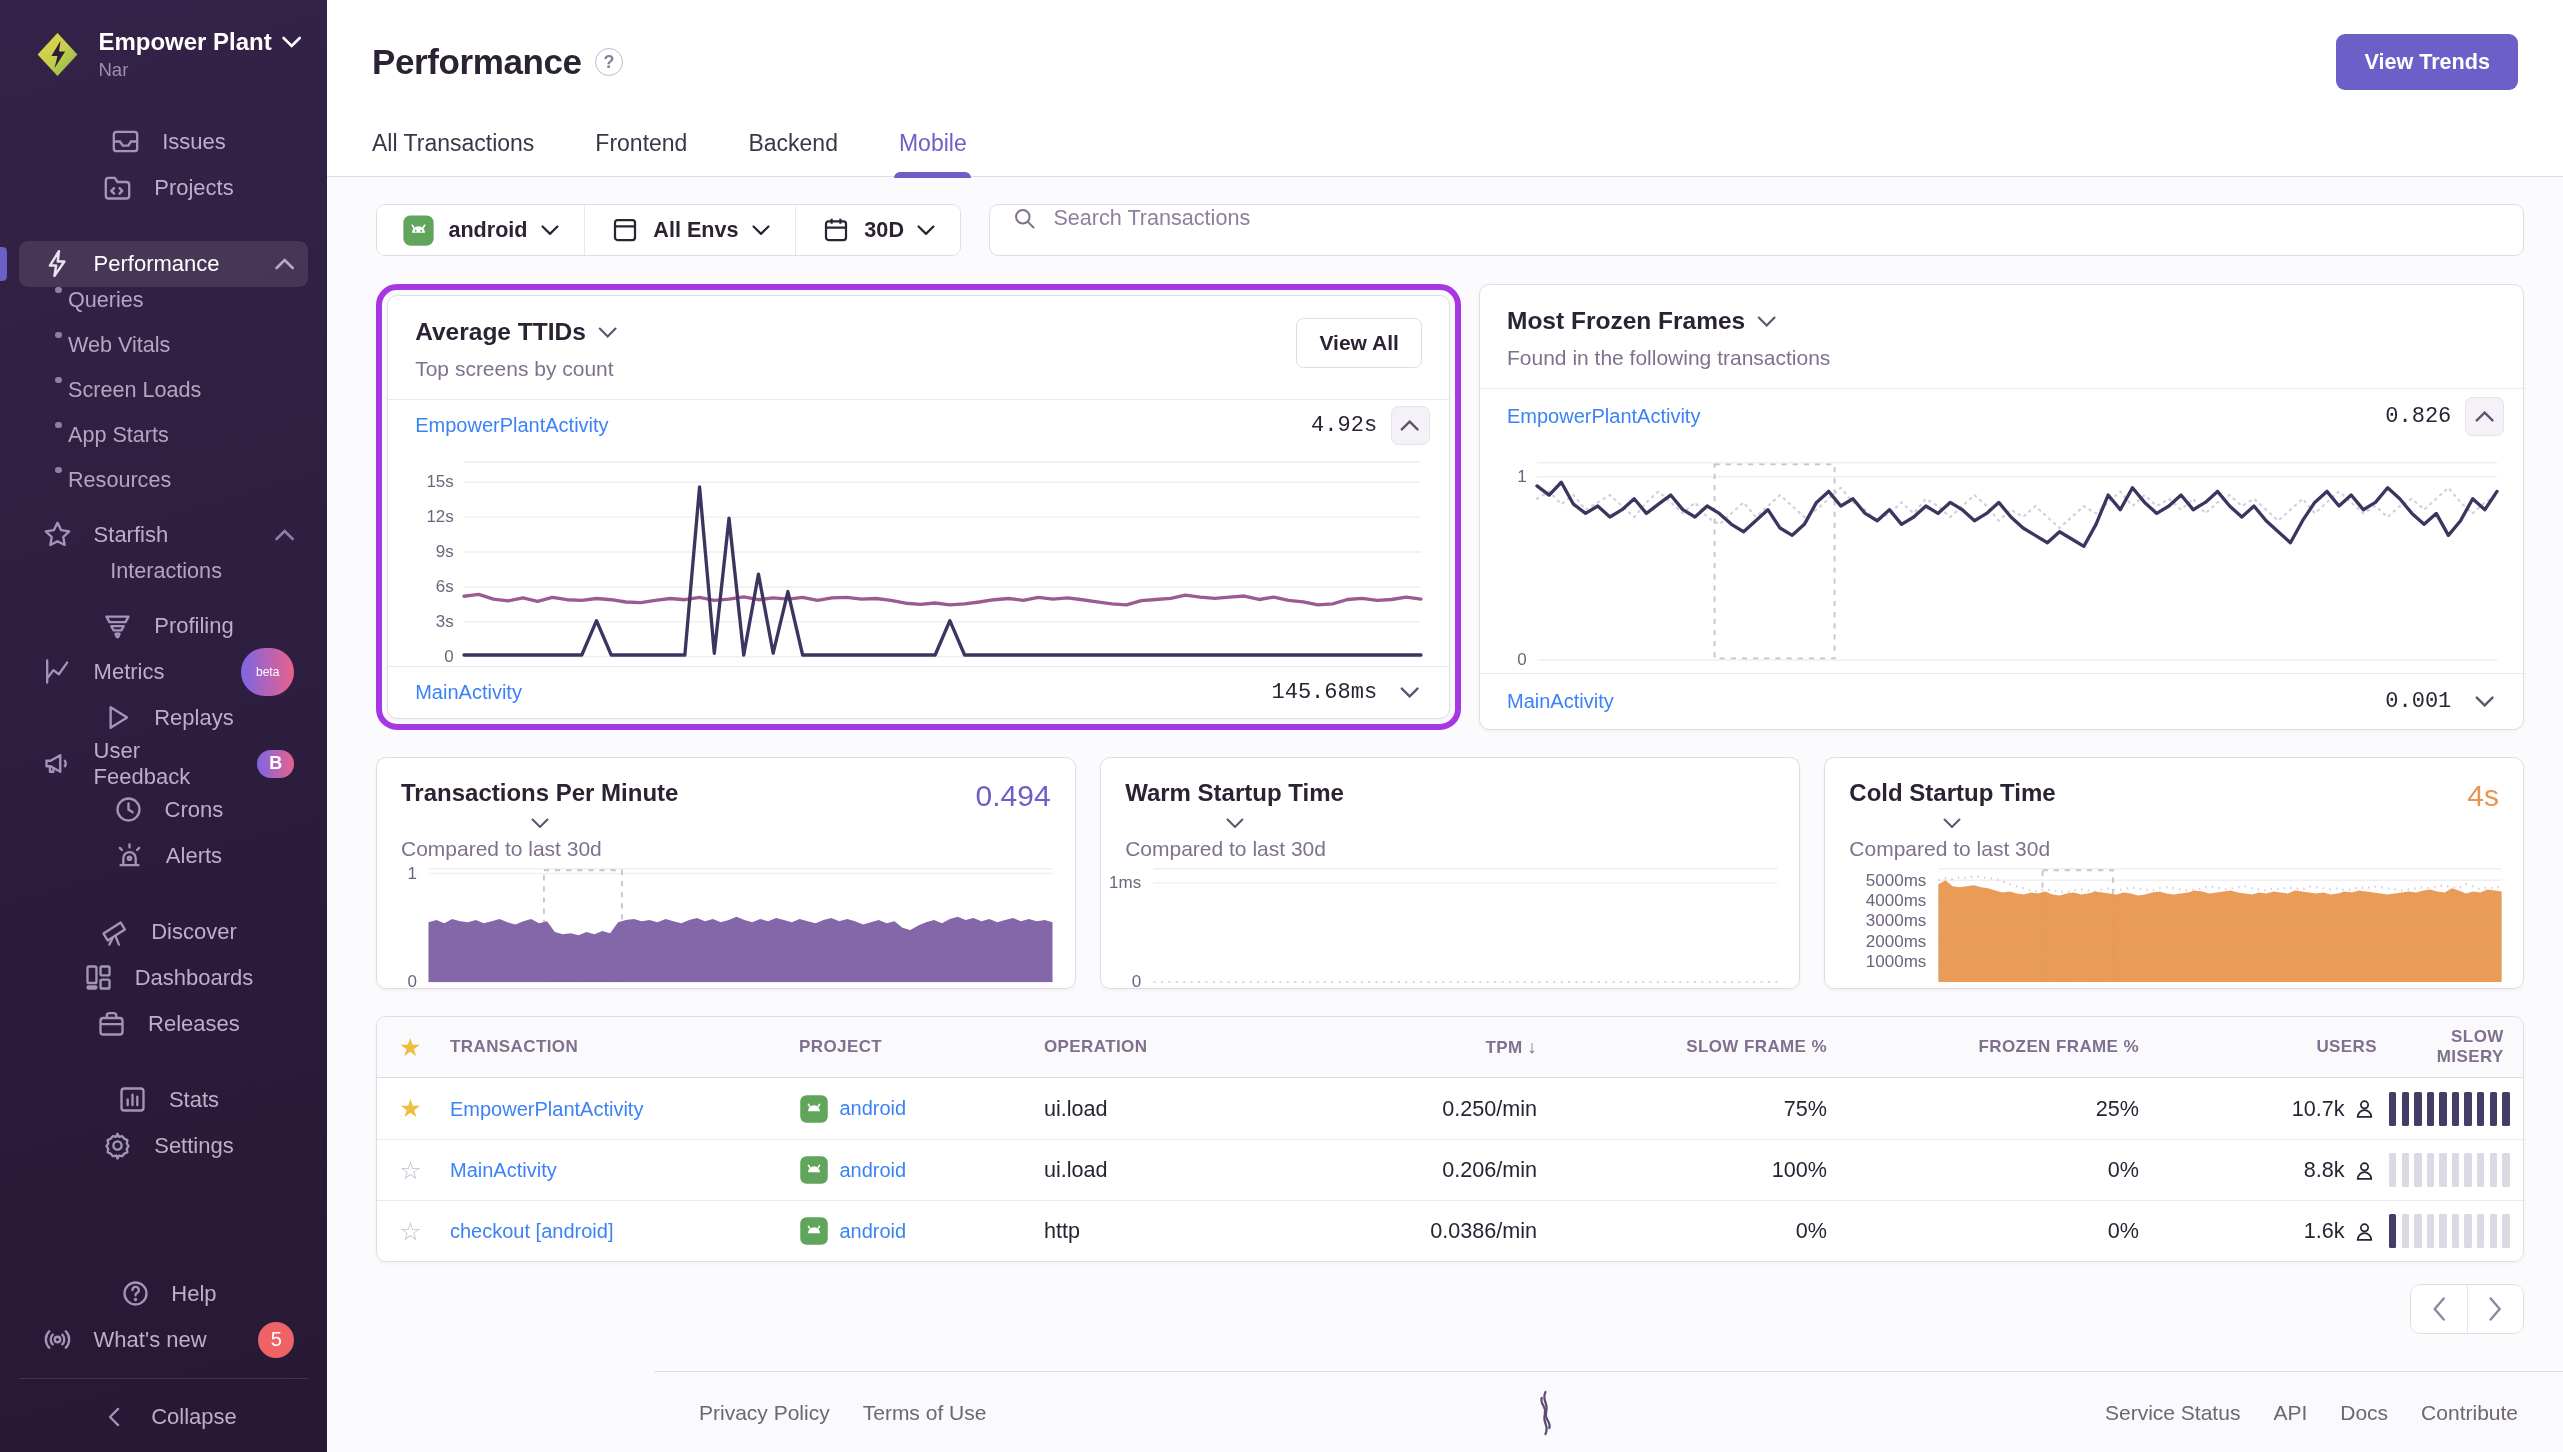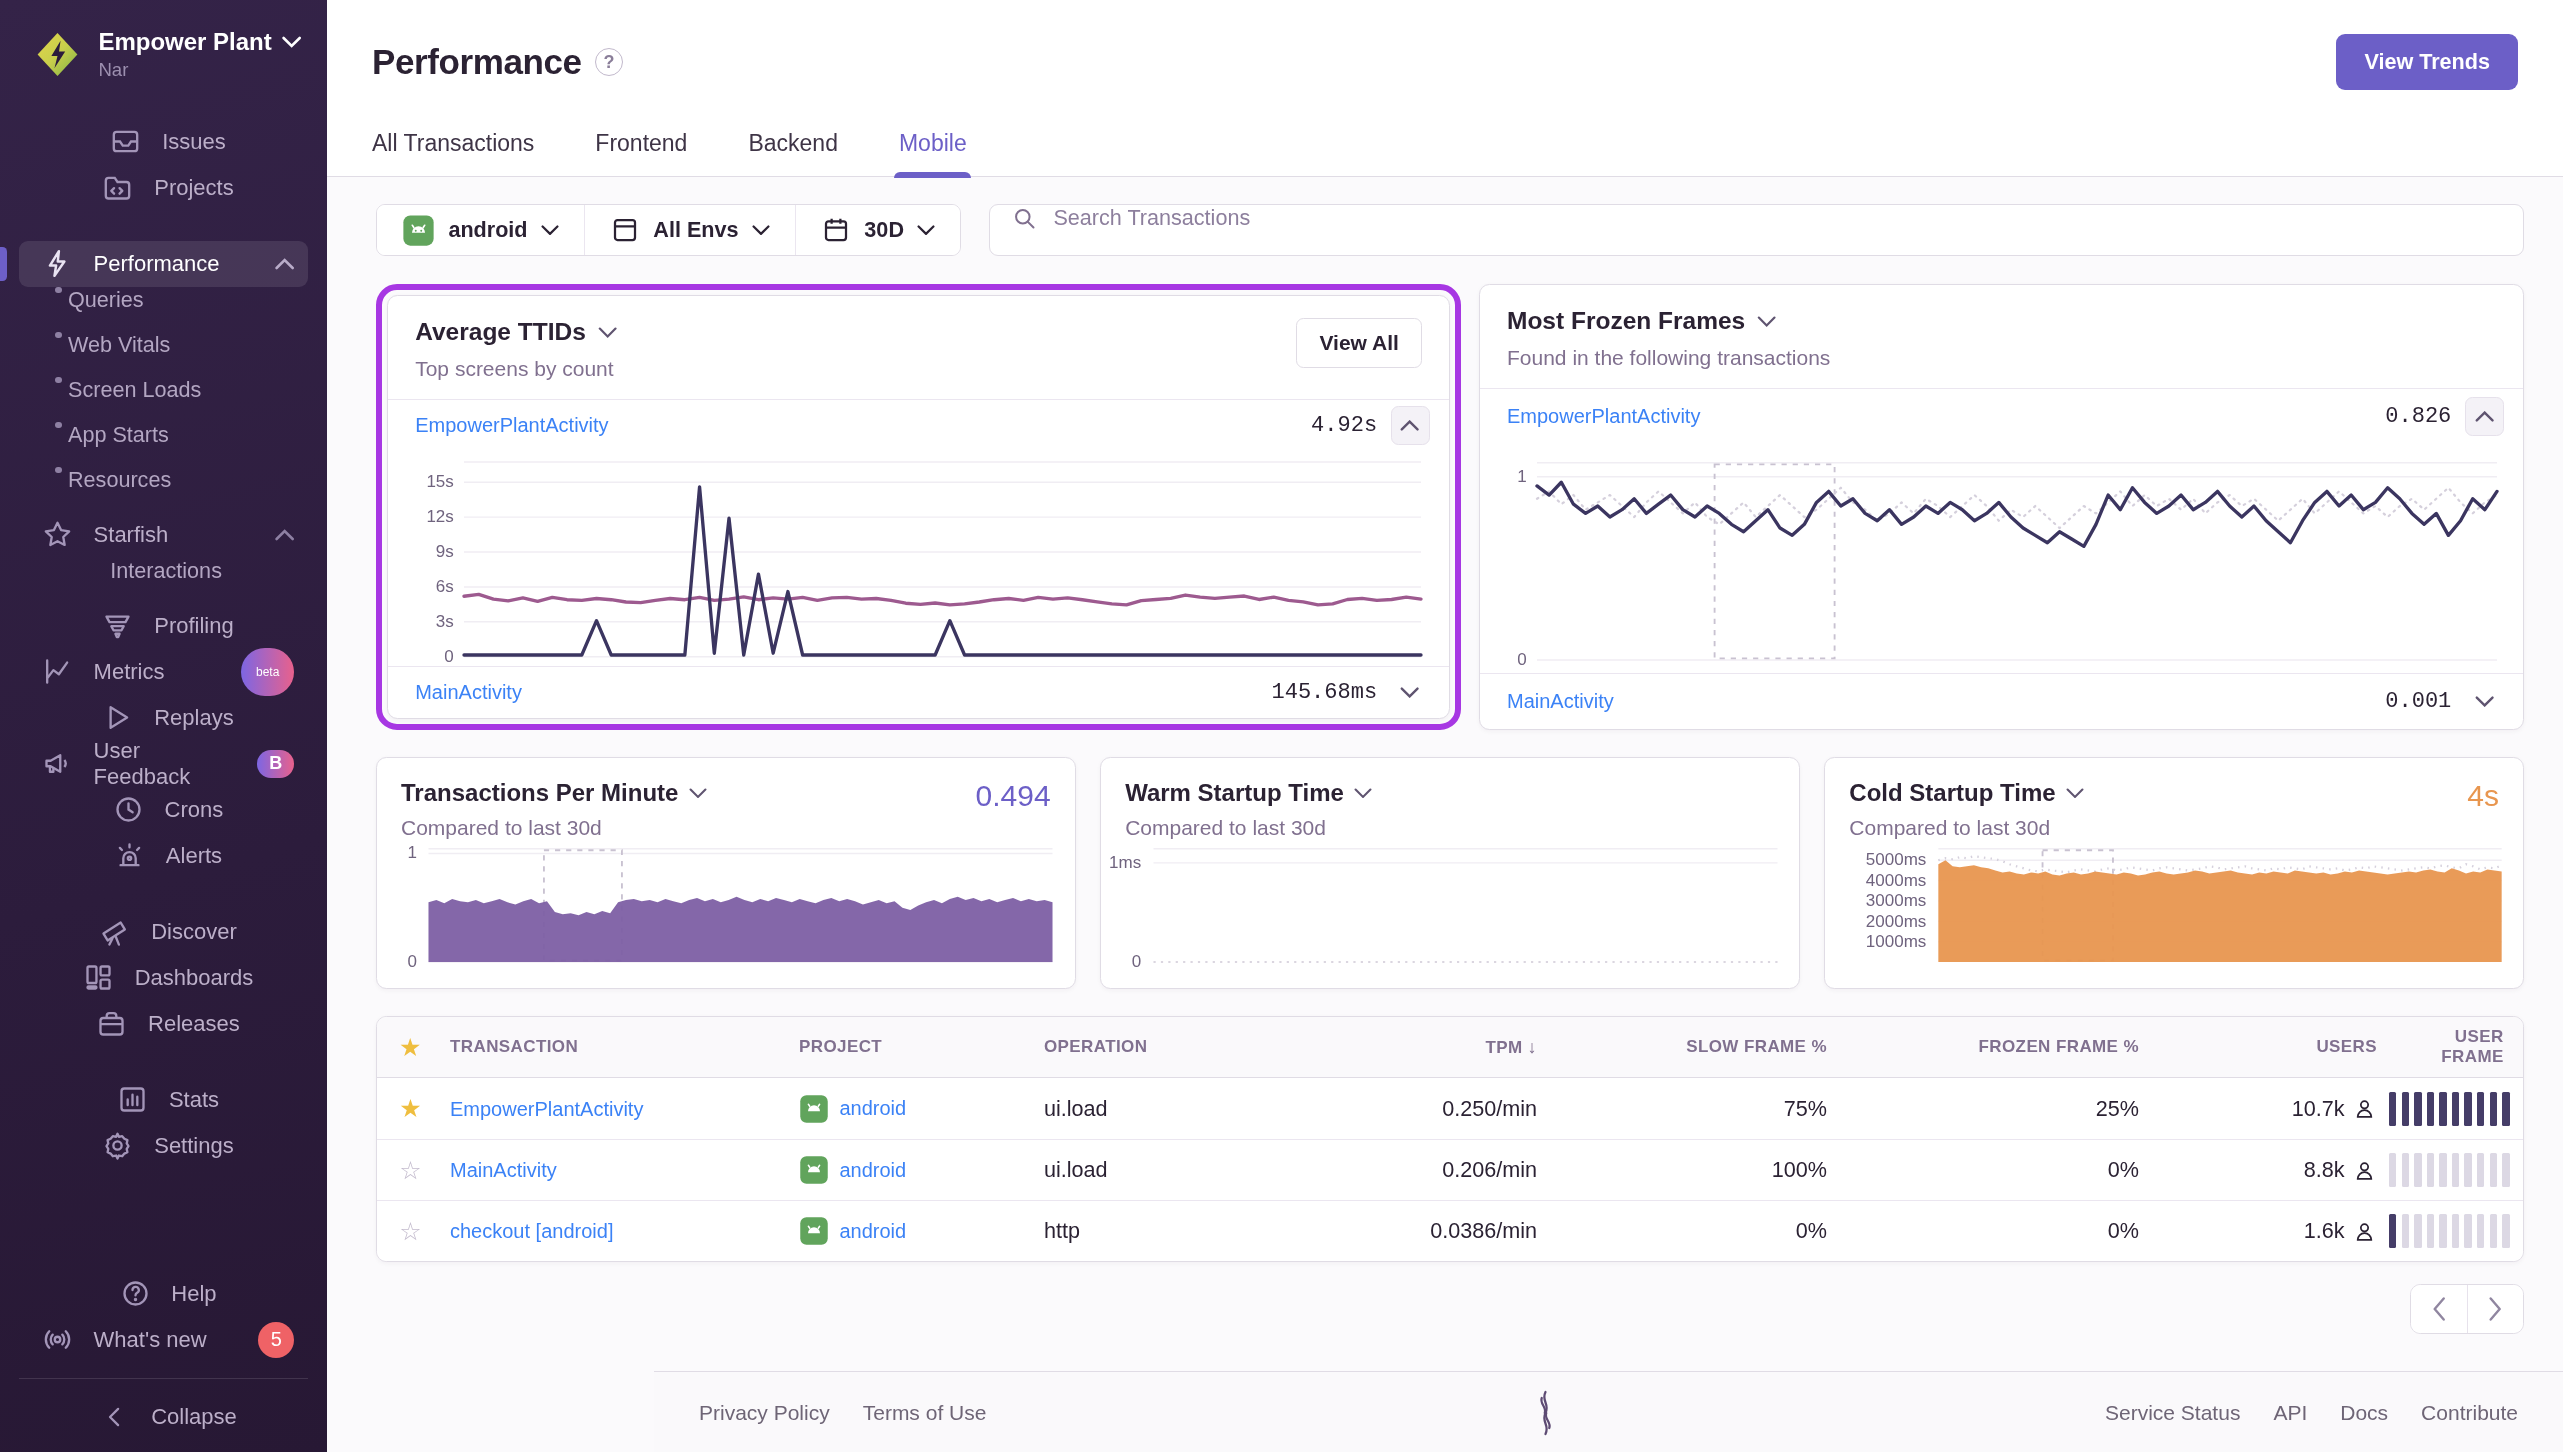--- a/index.html
+++ b/index.html
@@ -94,21 +94,21 @@
   .chart-ttids { height:232px; }
   .chart-frozen { height:216px; margin-top:7.4px; }
   .chart-frozen .ylabels { flex-basis:45px; }
   .chart-mini { height:126px; padding:7.4px 21px 4.5px 7.4px; }
   .chart-mini .ylabels { flex-basis:43px; }
   .chart-cold .ylabels { flex-basis:104px; }
   .spacer { flex:1; }
 
   .widgets-bottom { display:grid; grid-template-columns:1fr 1fr 1fr; gap:24.5px; margin-top:27px; height:232px; }
   .mini-header { padding:21px 24px 0 24px; display:flex; align-items:flex-start; }
-  .mini-title-row { display:flex; align-items:center; gap:10.4px; }
+  .mini-title-row { display:flex; align-items:center; gap:10.4px;flex-direction:column; }
   .mini-title { font-size:24px; font-weight:bold; color:#2B2233; }
   .mini-sub { font-size:21px; color:#80708F; margin-top:9px; }
   .mini-value { margin-left:auto; font-size:30px; }
   .val-purple { color:#6C5FC7; } .val-orange { color:#E8964F; }
 
   
   .table-card { margin-top:27px; }
   .trow { display:grid; grid-template-columns:67px 349px 245px 260px 245px 290px 312px 238px 1fr;
     align-items:center; }
   .thead { background:#FAF9FB; height:61px; color:#80708F; font-size:17px; font-weight:bold;
@@ -650,21 +650,21 @@
     <div class="card table-card">
       <div class="trow thead">
         <div class="cell cell-star star-gold">★</div>
         <div class="cell">TRANSACTION</div>
         <div class="cell">PROJECT</div>
         <div class="cell">OPERATION</div>
         <div class="cell r"><span>TPM</span> <span class="sort-arrow">↓</span></div>
         <div class="cell r">SLOW FRAME %</div>
         <div class="cell r">FROZEN FRAME %</div>
         <div class="cell r">USERS</div>
-        <div class="cell r" style="padding-right:19.3px">USER FRAME</div>
+        <div class="cell r" style="padding-right:19.3px">SLOW MISERY</div>
       </div>
 
       <div class="trow tbody-row">
         <div class="cell cell-star star-gold">★</div>
         <div class="cell"><a class="tx-link">EmpowerPlantActivity</a></div>
         <div class="cell proj-cell">
             <svg width="30" height="30" viewBox="0 0 24 24">
               <rect x="1" y="1" width="22" height="22" rx="5" fill="#61A45C"></rect>
               <path d="M7.2 13.7a4.8 4.8 0 019.6 0z" fill="#fff"></path>
               <path d="M8.6 9.8L7.5 8.2M15.4 9.8l1.1-1.6" stroke="#fff" stroke-width="1.2" stroke-linecap="round"></path>

